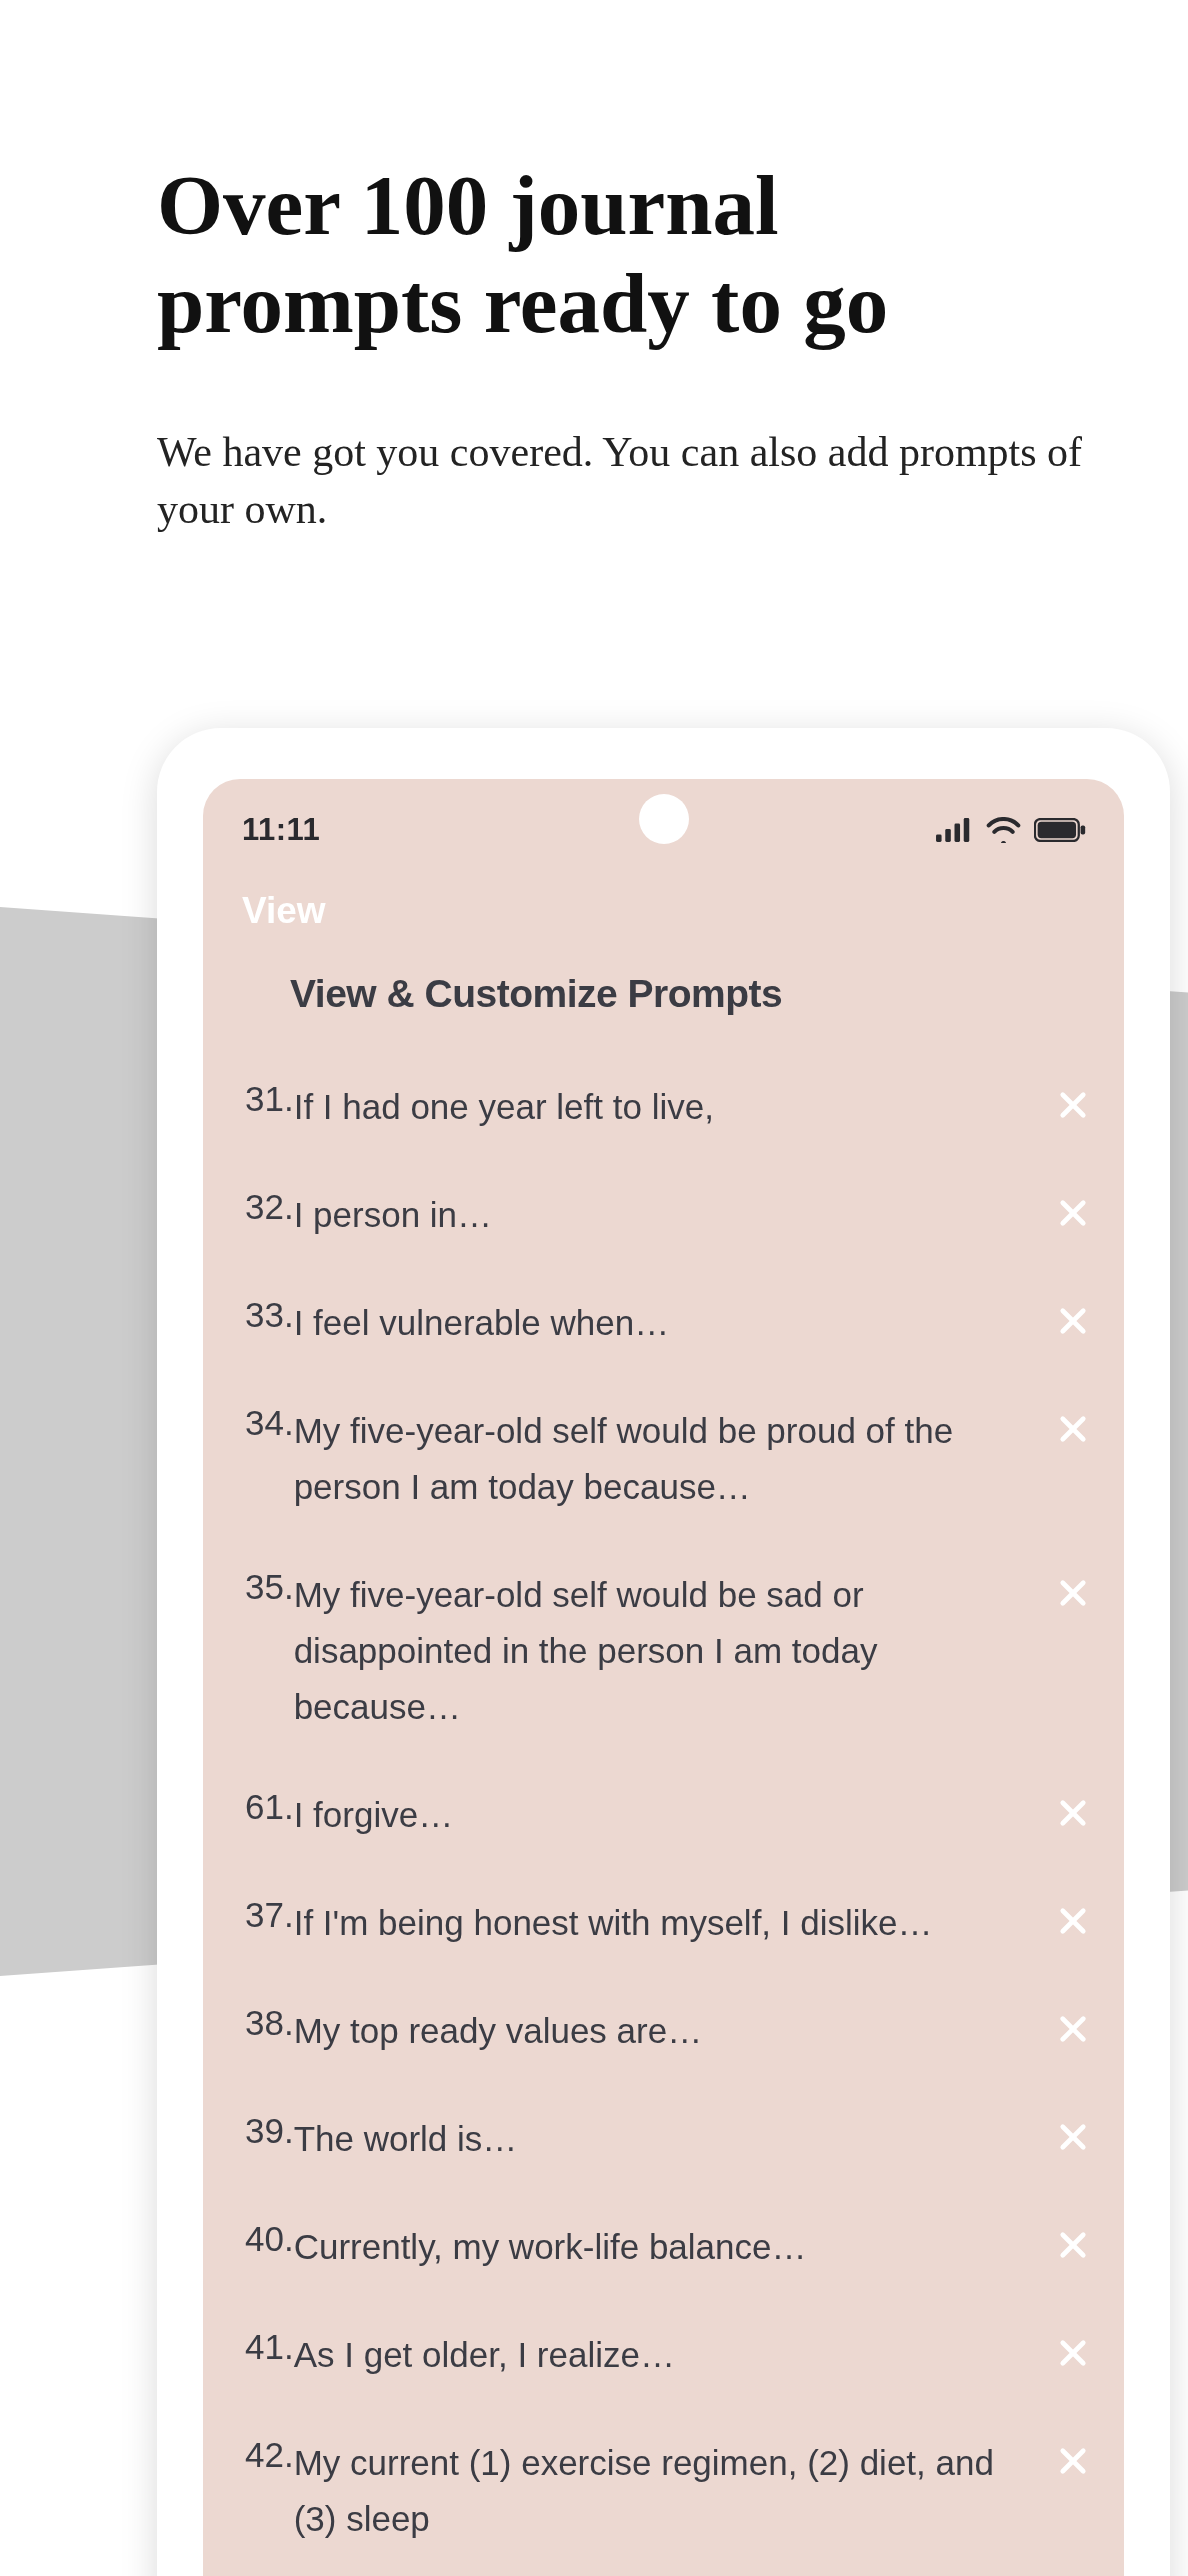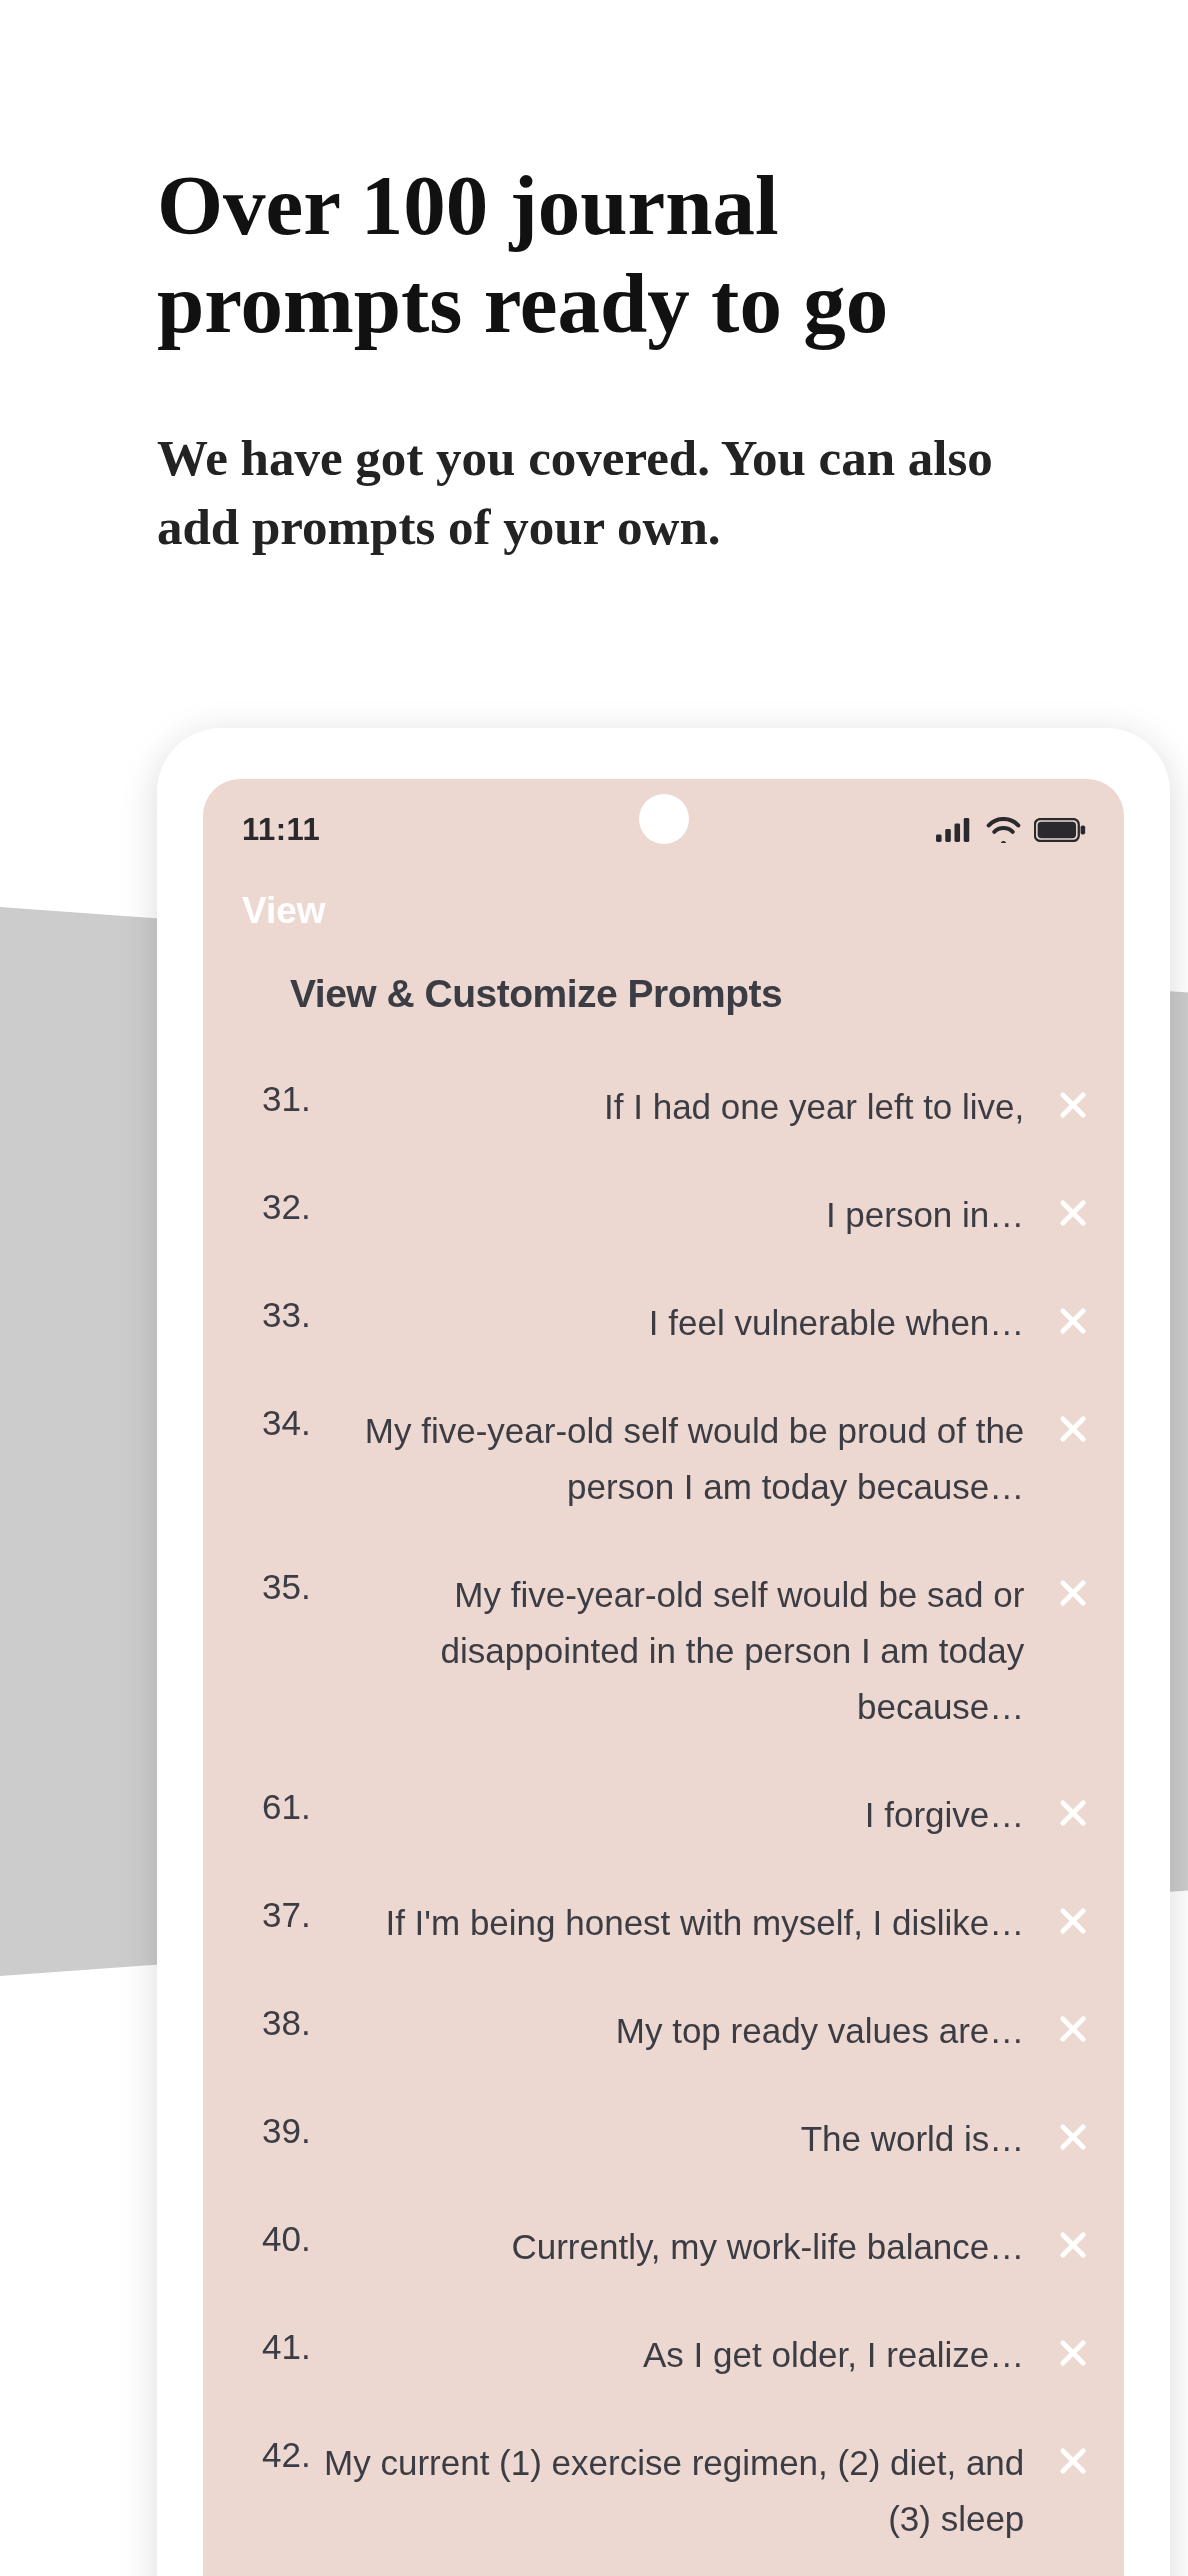--- a/index.html
+++ b/index.html
@@ -30,22 +30,22 @@
     font-size: 85px;
     line-height: 1.15;
     color: #111;
     z-index: 2;
   }
   .subhead {
     position: absolute;
     top: 424px;
     left: 157px;
     right: 102px;
-    font-weight: 700;
-    font-size: 51px;
+    font-weight: 400;
+    font-size: 42px;
     line-height: 1.35;
     color: #232323;
     z-index: 2;
   }
   .phone-frame {
     position: absolute;
     top: 728px;
     left: 157px;
     width: 1013px;
     height: 1879px;
@@ -108,23 +108,21 @@
     color: #3b3c44;
     letter-spacing: -0.5px;
     margin-left: 48px;
   }
   .prompts {
     padding: 18.4px 0 0 0;
   }
   .prompt-row {
     display: flex;
     align-items: flex-start;
-    padding: 26px 31px 26px 59px;
-    gap: 13px;
-    text-align: right;
+    padding: 26px 31px 26px 42px;
   }
   .prompt-num {
     flex: 0 0 auto;
     font-size: 35px;
     font-weight: 500;
     color: #3b3c44;
     white-space: nowrap;
   }
   .prompt-text {
     flex: 1 1 auto;

